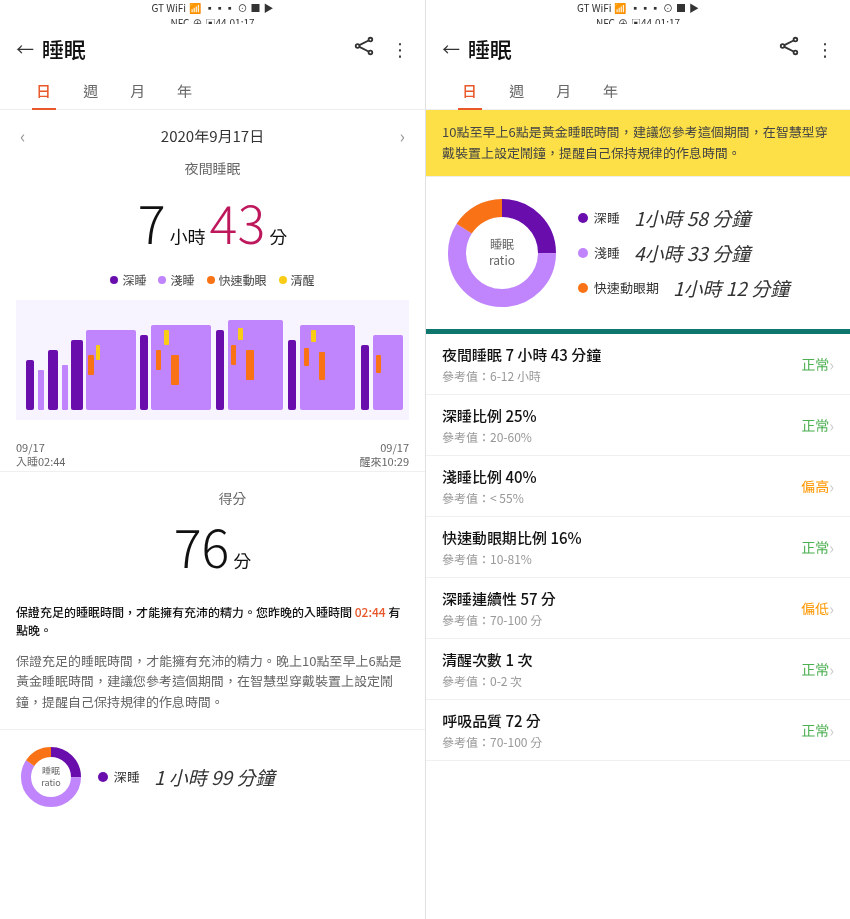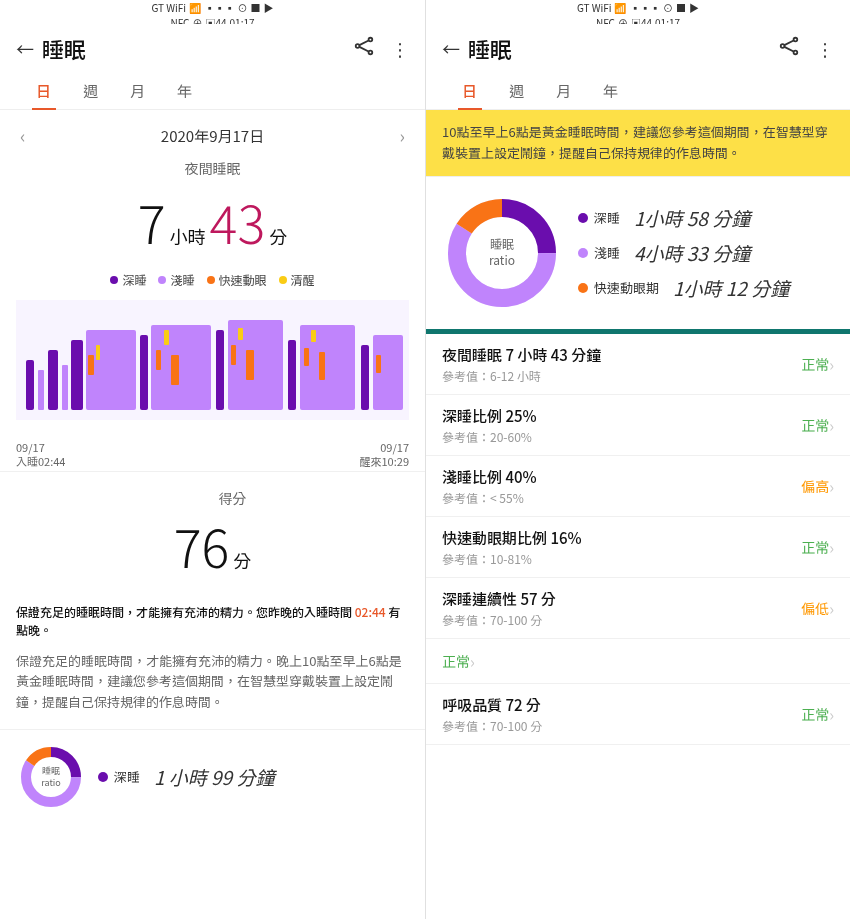--- a/index.html
+++ b/index.html
@@ -663,20 +663,24 @@
           <div class="metric-title">深睡連續性  57 分</div>
           <div class="metric-ref">參考值：70-100 分</div>
         </div>
         <div class="metric-right">
           <span class="status-low">偏低</span>
           <span class="chevron">›</span>
         </div>
       </div>
 
       <div class="metric-row">
+        <div class="metric-left">
+          <div class="metric-title">清醒次數  1 次</div>
+          <div class="metric-ref">參考值：0-2 次</div>
+        </div>
         <div class="metric-right">
           <span class="status-normal">正常</span>
           <span class="chevron">›</span>
         </div>
       </div>
 
       <div class="metric-row">
         <div class="metric-left">
           <div class="metric-title">呼吸品質  72 分</div>
           <div class="metric-ref">參考值：70-100 分</div>

